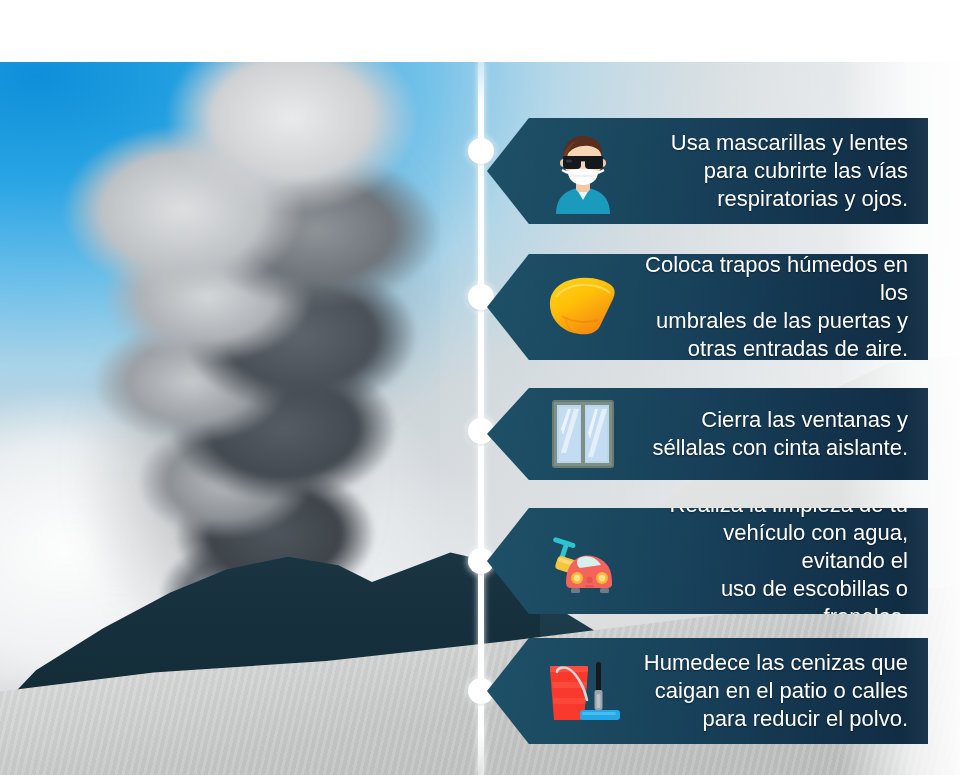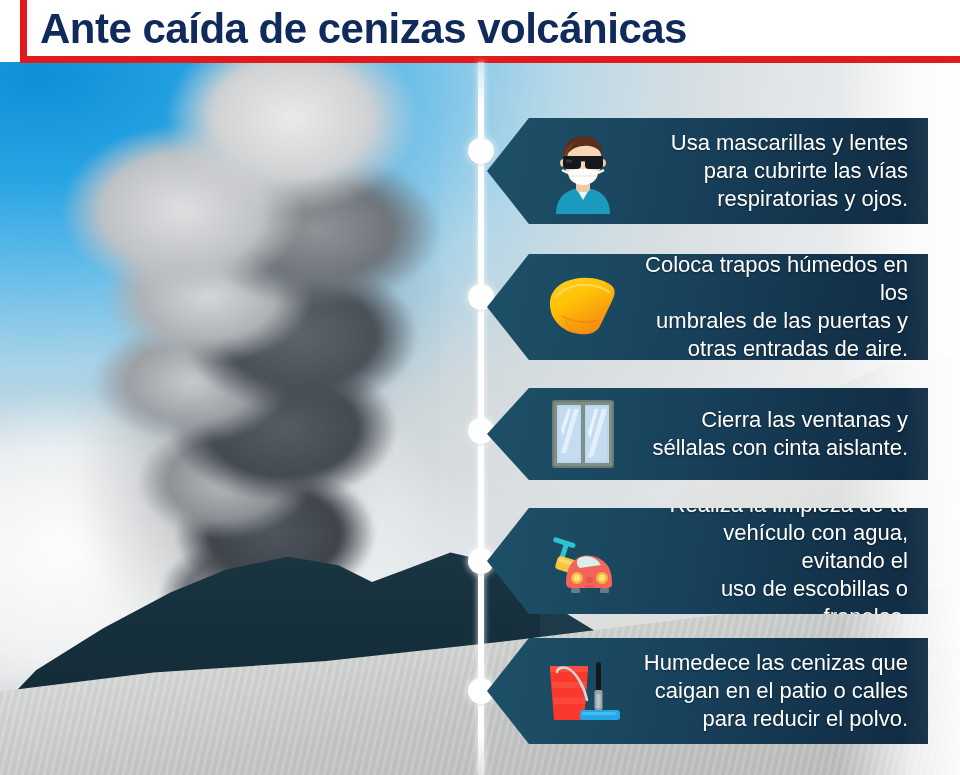--- a/index.html
+++ b/index.html
@@ -209,25 +209,20 @@
     <div class="plume"></div>
     <div class="haze-right"></div>
     <div class="ridge"></div>
     <div class="cone2"></div>
     <div class="cone"></div>
     <div class="slope"></div>
     <div class="slope-grain"></div>
     <div class="edge-fade"></div>
   </div>
 
-  <div class="titleband">
-    <div class="title-redbar"></div>
-    <div class="title-redline clip"></div>
-    <div class="title-text">Ante caída de cenizas volcánicas</div>
-  </div>
 
   <div class="timeline"></div>
   <div class="dot" style="top:138px"></div>
   <div class="dot" style="top:284px"></div>
   <div class="dot" style="top:418px"></div>
   <div class="dot" style="top:548px"></div>
   <div class="dot" style="top:678px"></div>
 
   <div class="card h3" style="top:118px">
     <div class="card-icon">

